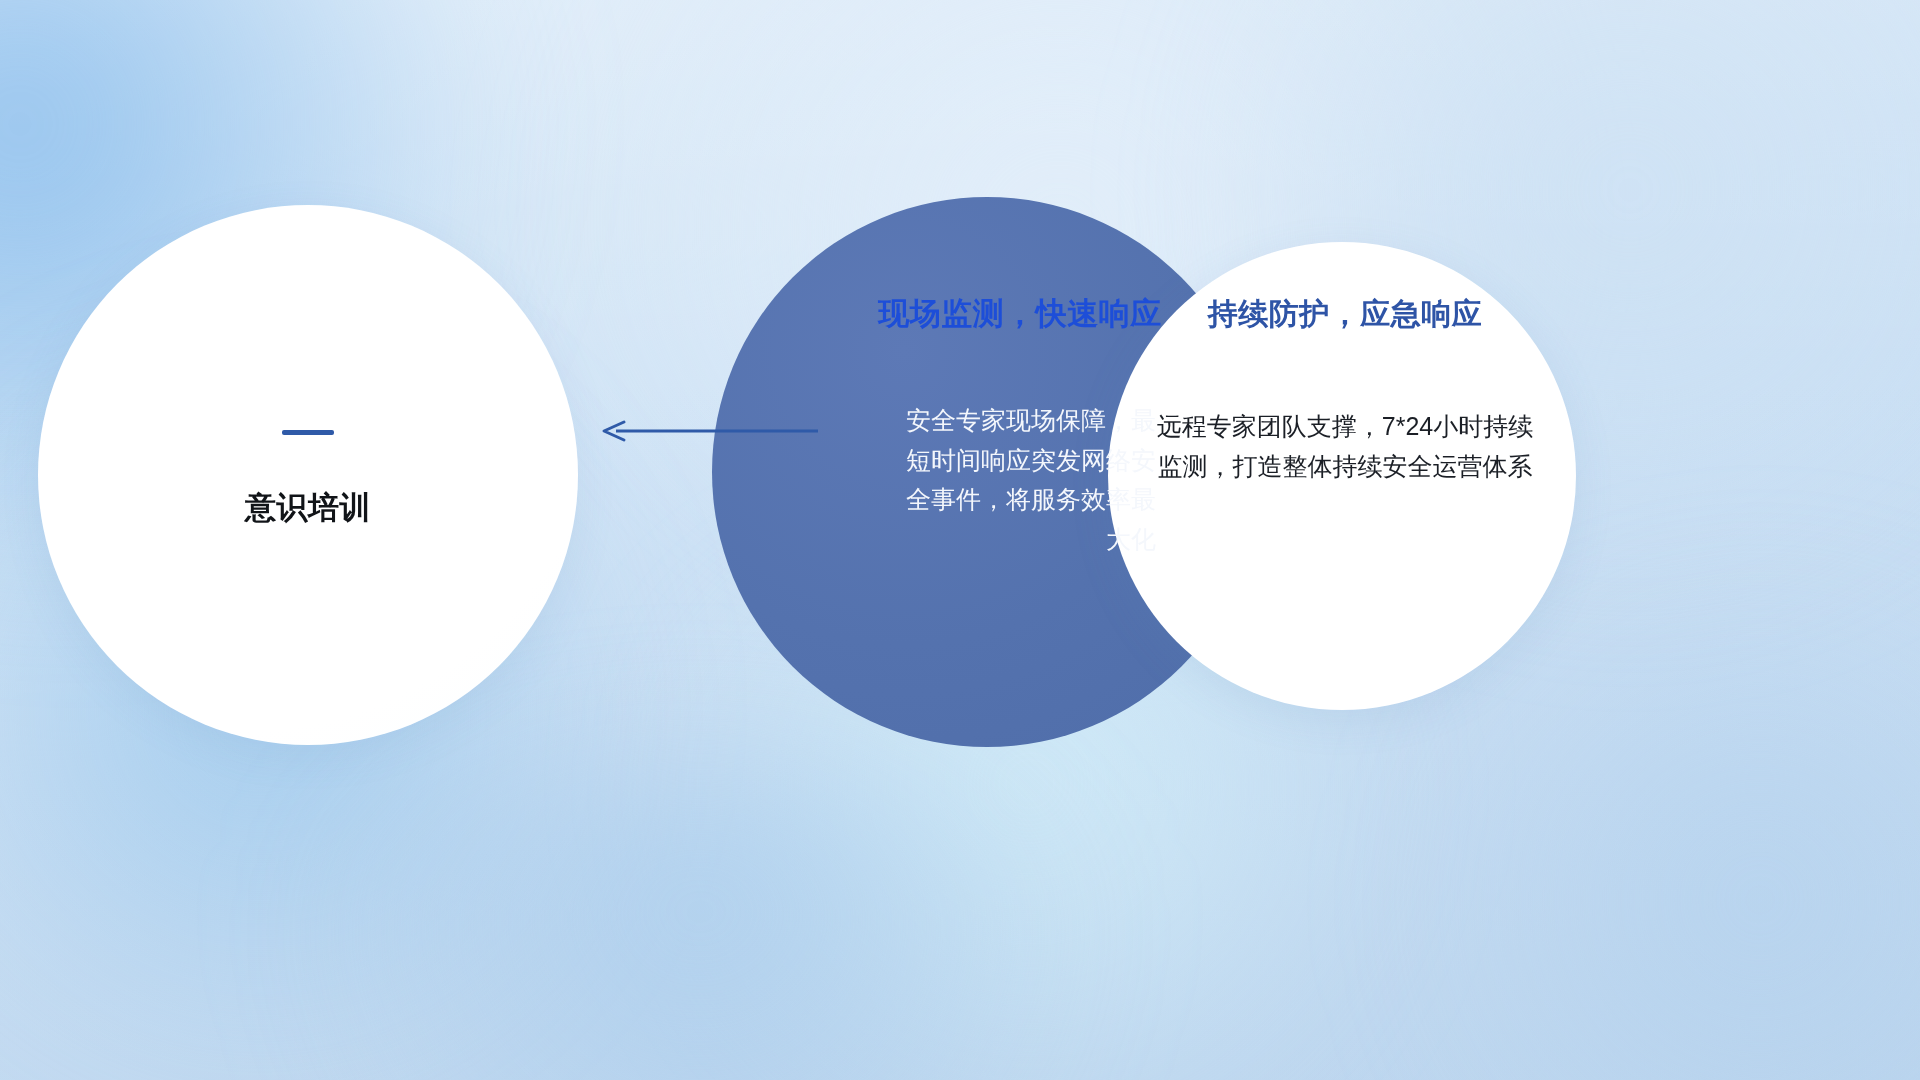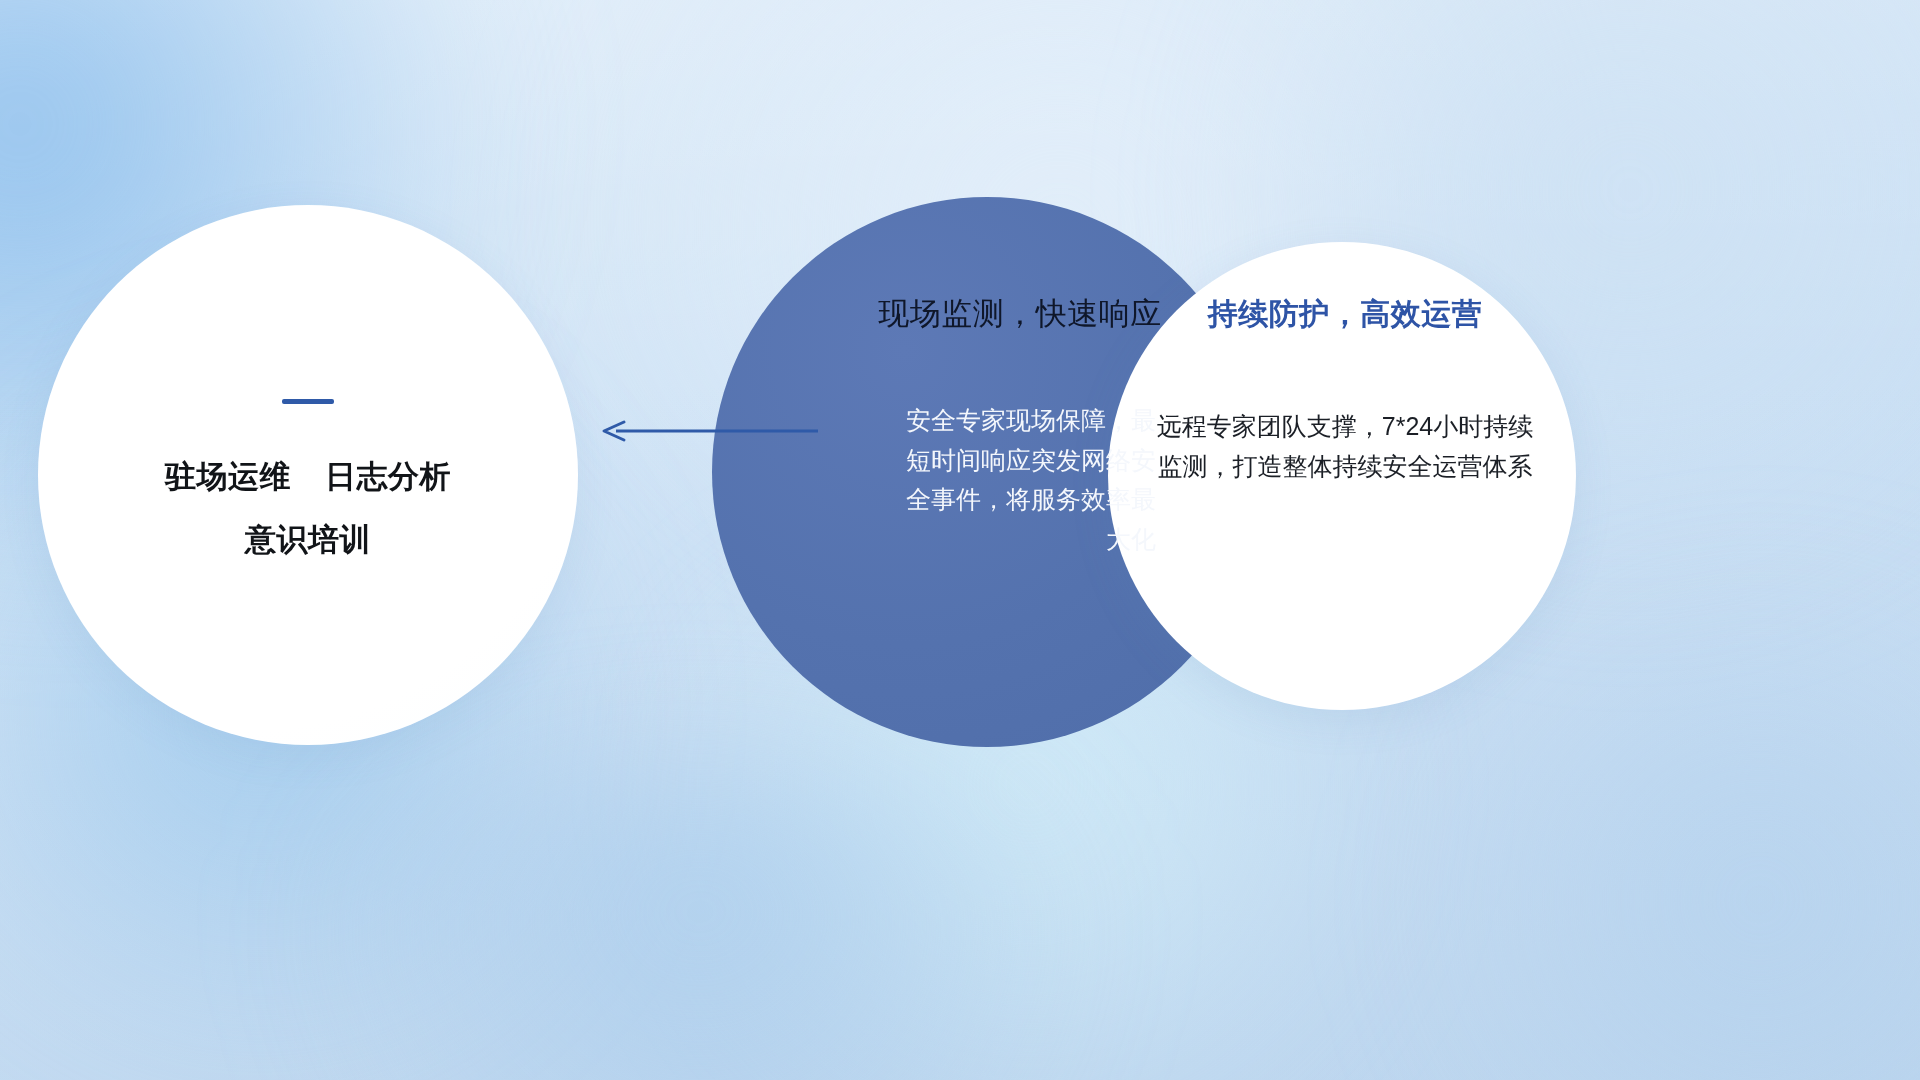--- a/index.html
+++ b/index.html
@@ -81,21 +81,21 @@
   .left-row.single { justify-content:flex-end; margin-bottom:0; }
 
   
   #mid-content {
     position:absolute; left:712px; top:197px; width:550px; height:550px;
     z-index:7; display:flex; flex-direction:column;
     align-items:center;
     padding:96px 46px 0 76px;
   }
   #mid-title {
-    font-size:31px; font-weight:normal; color:#0f172a;
+    font-size:31px; font-weight:bold; color:#1d4ed8;
     letter-spacing:.5px; white-space:nowrap;
     margin-left:36px;
   }
   #mid-body {
     margin-top:66px; margin-left:40px;
     width:268px;
     font-size:25px; line-height:1.58;
     color:#f4f7fc; text-align:right;
   }
 
@@ -140,32 +140,28 @@
 <div id="arrow">
   <svg width="218" height="26" viewBox="0 0 218 26" xmlns="http://www.w3.org/2000/svg">
     <line x1="16" y1="13" x2="218" y2="13" stroke="#2f5aa8" stroke-width="3"></line>
     <polyline points="24,4 4,13 24,22" fill="none" stroke="#2f5aa8" stroke-width="3" stroke-linecap="round" stroke-linejoin="round"></polyline>
   </svg>
 </div>
 
 <div id="left-content">
   <div id="left-divider"></div>
 
-  <div class="left-row">
-    <span>驻场运维</span>
-    <span>日志分析</span>
-  </div>
 
 
   <div class="left-row single">
     <span>意识培训</span>
   </div>
 </div>
 
 <div id="mid-content">
   <div id="mid-title">现场监测，快速响应</div>
   <div id="mid-body">安全专家现场保障，最短时间响应突发网络安全事件，将服务效率最大化</div>
 </div>
 
 <div id="right-content">
-  <div id="right-title">持续防护，高效运营</div>
+  <div id="right-title">持续防护，应急响应</div>
   <div id="right-body">远程专家团队支撑，7*24小时持续监测，打造整体持续安全运营体系</div>
 </div>
 
 </body></html>

